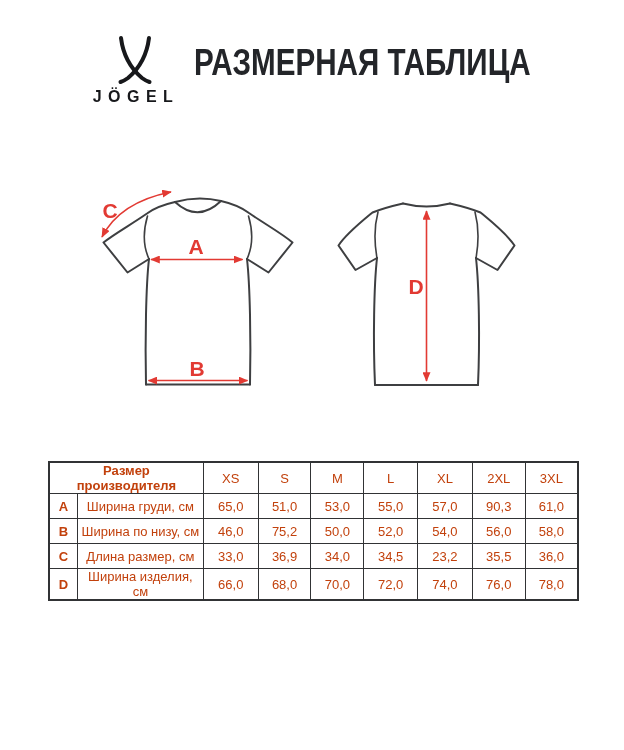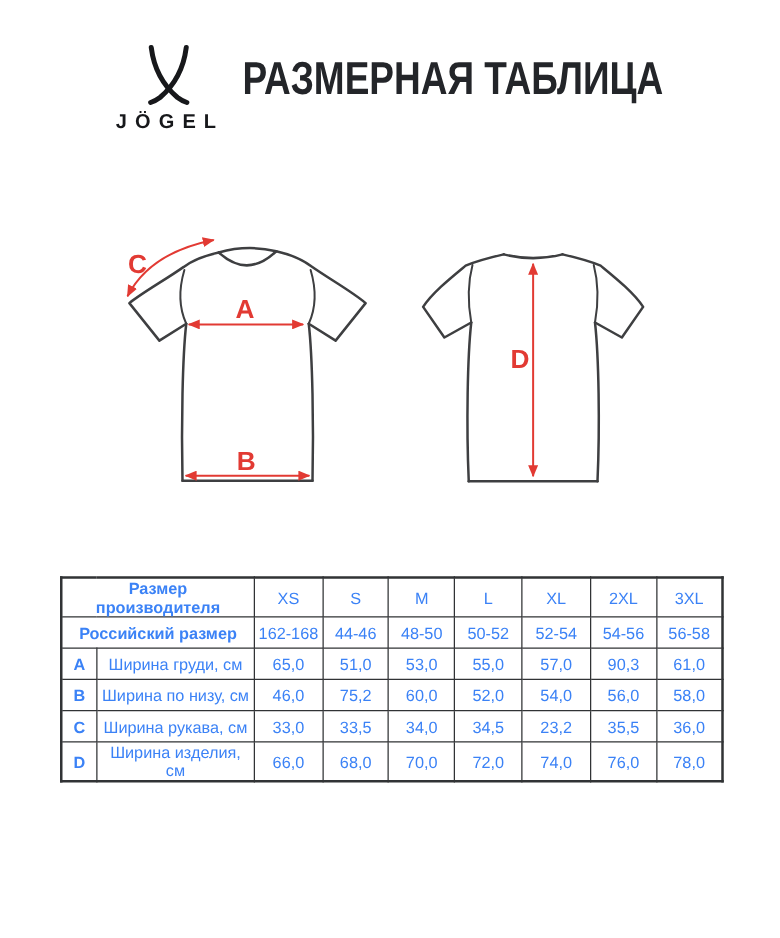--- a/index.html
+++ b/index.html
@@ -23,21 +23,21 @@
   .rlabel{fill:#e23a33;font:600 21px "Liberation Sans",sans-serif;text-anchor:middle;}
   .logo-stroke{fill:none;stroke:#17181b;stroke-width:4;stroke-linecap:round;}
   .logo-word{fill:#17181b;font:700 16px "Liberation Sans",sans-serif;text-anchor:middle;letter-spacing:6.5px;}
   
   table.size{
     position:absolute;left:48px;top:461px;width:531px;
     border-collapse:collapse;table-layout:fixed;border:2px solid #313335;
   }
   table.size td{
     border:1.5px solid #313335;height:24px;padding:0 2px;
-    text-align:center;vertical-align:middle;font-size:13px;color:#3b82f6;
+    text-align:center;vertical-align:middle;font-size:13px;color:#c2410c;
   }
   .b{font-weight:700;}
 </style>
 </head>
 <body>
 
 <div class="canvas">
 
   <div class="logo">
     <svg viewBox="0 0 94 74" width="94" height="74">
@@ -121,56 +121,46 @@
         <td colspan="2" class="b">Размер производителя</td>
         <td>XS</td>
         <td>S</td>
         <td>M</td>
         <td>L</td>
         <td>XL</td>
         <td>2XL</td>
         <td>3XL</td>
       </tr>
       <tr>
-        <td colspan="2" class="b">Российский размер</td>
-        <td>162-168</td>
-        <td>44-46</td>
-        <td>48-50</td>
-        <td>50-52</td>
-        <td>52-54</td>
-        <td>54-56</td>
-        <td>56-58</td>
-      </tr>
-      <tr>
         <td class="b">A</td>
         <td>Ширина груди, см</td>
         <td>65,0</td>
         <td>51,0</td>
         <td>53,0</td>
         <td>55,0</td>
         <td>57,0</td>
         <td>90,3</td>
         <td>61,0</td>
       </tr>
       <tr>
         <td class="b">B</td>
         <td>Ширина по низу, см</td>
         <td>46,0</td>
         <td>75,2</td>
-        <td>60,0</td>
+        <td>50,0</td>
         <td>52,0</td>
         <td>54,0</td>
         <td>56,0</td>
         <td>58,0</td>
       </tr>
       <tr>
         <td class="b">C</td>
-        <td>Ширина рукава, см</td>
+        <td>Длина размер, см</td>
         <td>33,0</td>
-        <td>33,5</td>
+        <td>36,9</td>
         <td>34,0</td>
         <td>34,5</td>
         <td>23,2</td>
         <td>35,5</td>
         <td>36,0</td>
       </tr>
       <tr>
         <td class="b">D</td>
         <td>Ширина изделия, см</td>
         <td>66,0</td>

